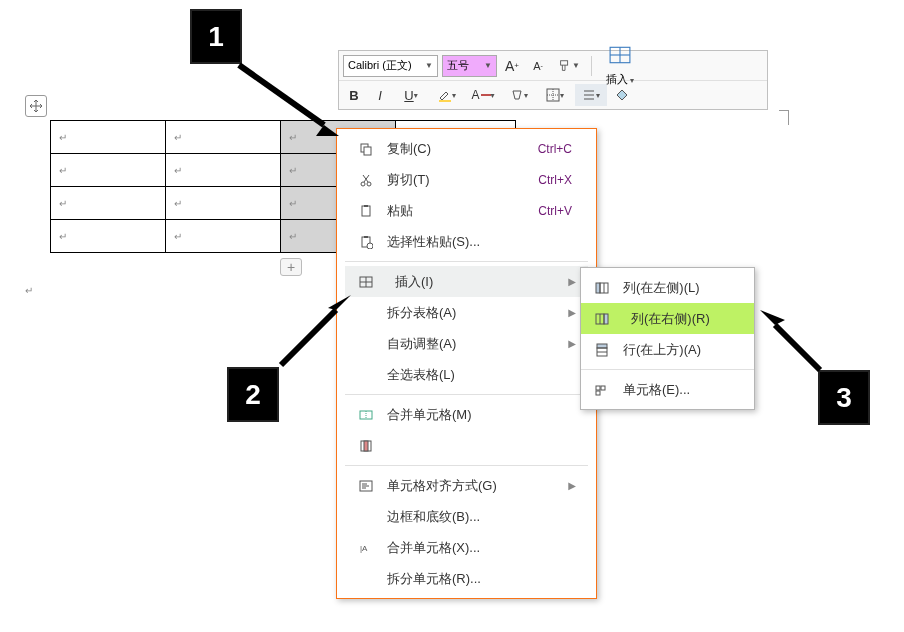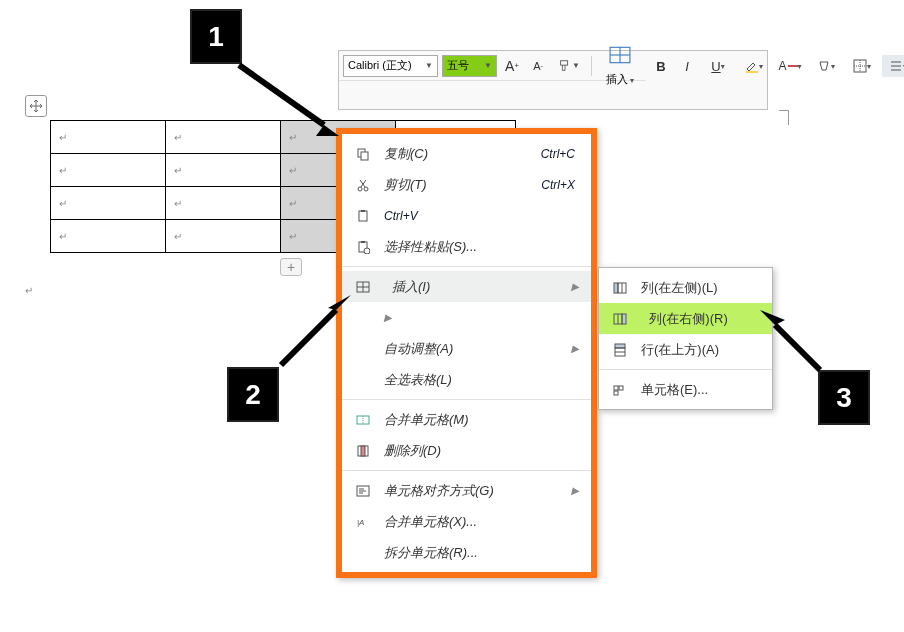--- a/index.html
+++ b/index.html
@@ -1,44 +1,44 @@
 <!DOCTYPE html>
 <html><head>
 <meta charset="utf-8">
 <style>
 *{box-sizing:border-box;margin:0;padding:0;font-family:sans-serif;}
 body{background:#fff;position:relative;width:904px;height:632px;}
-.toolbar{position:absolute;top:50px;left:338px;width:430px;height:60px;border:1px solid #c0c0c0;background:#f9f9f9;display:flex;flex-direction:row;}
+.toolbar{position:absolute;top:50px;left:338px;width:430px;height:60px;border:1px solid #c0c0c0;background:#f9f9f9;display:flex;flex-direction:column;}
 .toolbar-row{display:flex;align-items:center;height:30px;padding:0 4px;gap:4px;}
 .toolbar-row.top{border-bottom:1px solid #e0e0e0;}
 .font-name{width:95px;height:22px;border:1px solid #aaa;background:#fff;font-size:11px;padding:2px 4px;display:flex;align-items:center;justify-content:space-between;}
-.font-size{width:55px;height:22px;border:1px solid #aaa;background:#84cc16;font-size:11px;padding:2px 4px;display:flex;align-items:center;justify-content:space-between;}
+.font-size{width:55px;height:22px;border:1px solid #aaa;background:#f0abfc;font-size:11px;padding:2px 4px;display:flex;align-items:center;justify-content:space-between;}
 .tb-btn{display:flex;align-items:center;justify-content:center;width:22px;height:22px;font-size:13px;color:#333;}
 .tb-btn.wide{width:32px;}
 .tb-btn svg{width:14px;height:14px;}
 .sep{width:1px;height:20px;background:#d0d0d0;margin:0 2px;}
 .big-btn{display:flex;flex-direction:column;align-items:center;justify-content:center;width:44px;height:52px;font-size:11px;gap:6px;}
 .big-btn svg{width:22px;height:22px;}
 .ruler-corner{position:absolute;top:110px;right:115px;width:10px;height:15px;border-right:1px solid #999;border-top:1px solid #999;}
 .table-anchor{position:absolute;top:95px;left:25px;width:22px;height:22px;border:1px solid #999;display:flex;align-items:center;justify-content:center;color:#666;border-radius:3px;}
 .doc-table{position:absolute;top:120px;left:50px;border-collapse:collapse;}
 .doc-table td{border:1px solid #000;width:115px;height:33px;font-size:10px;color:#888;padding-left:8px;vertical-align:middle;}
 .doc-table td.sel{background:#d4d4d4;}
 .doc-table .last-col{width:120px;border-right:1px solid #000;}
 .para-mark{position:absolute;top:285px;left:25px;font-size:10px;color:#888;}
 .add-btn{position:absolute;top:258px;left:280px;width:22px;height:18px;border:1px solid #bbb;border-radius:3px;display:flex;align-items:center;justify-content:center;font-size:14px;color:#888;background:#f5f5f5;}
-.menu{position:absolute;top:128px;left:336px;width:261px;background:#fff;border:6px solid #f97316;box-shadow:2px 2px 6px rgba(0,0,0,0.25);padding:4px 0;font-style:italic;}
+.menu{position:absolute;top:128px;left:336px;width:261px;background:#fff;border:1px solid #f97316;box-shadow:2px 2px 6px rgba(0,0,0,0.25);padding:4px 8px;}
 .menu-item{display:flex;align-items:center;height:31px;padding:0 12px;font-size:13px;color:#333;gap:12px;position:relative;}
 .menu-item.hl{background:#eef0f0;gap:20px;}
 .menu-item .ico{width:18px;display:flex;justify-content:center;color:#555;}
 .menu-item .label{flex:1;}
-.menu-item .short{color:#0f172a;font-size:12px;margin-right:4px;}
+.menu-item .short{color:#701a75;font-size:12px;margin-right:4px;}
 .menu-item .arrow{color:#888;font-size:10px;}
 .menu-sep{height:1px;background:#e0e0e0;margin:4px 0;}
-.submenu{position:absolute;top:267px;left:598px;width:175px;background:#fff;border:1px solid #b5b5b5;box-shadow:2px 2px 6px rgba(0,0,0,0.25);padding:4px 0;}
+.submenu{position:absolute;top:267px;left:580px;width:175px;background:#fff;border:1px solid #b5b5b5;box-shadow:2px 2px 6px rgba(0,0,0,0.25);padding:4px 0;}
 .submenu .menu-item.hl{background:#bef264;}
 .callout{position:absolute;background:#000;color:#fff;font-family:"Courier New",monospace;font-size:28px;font-weight:bold;width:52px;height:55px;display:flex;align-items:center;justify-content:center;border:2px solid #222;}
 .caret{font-size:8px;color:#555;}
 .underline-u{text-decoration:underline;}
 </style>
 </head>
 <body>
 
 <div class="toolbar">
   <div class="toolbar-row top">
@@ -180,20 +180,21 @@
       <span class="label">剪切(T)</span>
       <span class="short">Ctrl+X</span>
     </div>
   <div class="menu-item">
       <span class="ico">
         <svg width="14" height="14" viewBox="0 0 14 14">
           <rect x="3" y="2" width="8" height="10" fill="none" stroke="#555"></rect>
           <rect x="5" y="1" width="4" height="2" fill="#555"></rect>
         </svg>
       </span>
+      <span class="label">粘贴</span>
       <span class="short">Ctrl+V</span>
     </div>
   <div class="menu-item">
       <span class="ico">
         <svg width="14" height="14" viewBox="0 0 14 14">
           <rect x="3" y="2" width="8" height="10" fill="none" stroke="#555"></rect>
           <rect x="5" y="1" width="4" height="2" fill="#555"></rect>
           <circle cx="11" cy="11" r="3" fill="#fff" stroke="#555"></circle>
         </svg>
       </span>
@@ -206,20 +207,21 @@
           <rect x="1" y="2" width="12" height="10" fill="none" stroke="#555"></rect>
           <line x1="1" y1="7" x2="13" y2="7" stroke="#555"></line>
           <line x1="7" y1="2" x2="7" y2="12" stroke="#555"></line>
         </svg>
       </span>
       <span class="label">插入(I)</span>
       <span class="arrow">▶</span>
     </div>
   <div class="menu-item">
       <span class="ico"></span>
+      <span class="label">拆分表格(A)</span>
       <span class="arrow">▶</span>
     </div>
   <div class="menu-item">
       <span class="ico"></span>
       <span class="label">自动调整(A)</span>
       <span class="arrow">▶</span>
     </div>
   <div class="menu-item">
       <span class="ico"></span>
       <span class="label">全选表格(L)</span>
@@ -234,36 +236,39 @@
       </span>
       <span class="label">合并单元格(M)</span>
     </div>
   <div class="menu-item">
       <span class="ico">
         <svg width="14" height="14" viewBox="0 0 14 14">
           <rect x="2" y="2" width="10" height="10" fill="none" stroke="#555"></rect>
           <rect x="5" y="2" width="4" height="10" fill="#d88" stroke="#555"></rect>
         </svg>
       </span>
-      <span class="label">删除列(D)</span>
     </div>
   <div class="menu-sep"></div>
   <div class="menu-item">
       <span class="ico">
         <svg width="14" height="14" viewBox="0 0 14 14">
           <rect x="1" y="2" width="12" height="10" fill="none" stroke="#555"></rect>
           <line x1="3" y1="5" x2="8" y2="5" stroke="#555"></line>
           <line x1="3" y1="7" x2="10" y2="7" stroke="#555"></line>
           <line x1="3" y1="9" x2="7" y2="9" stroke="#555"></line>
         </svg>
       </span>
       <span class="label">单元格对齐方式(G)</span>
       <span class="arrow">▶</span>
     </div>
   <div class="menu-item">
+      <span class="ico"></span>
+      <span class="label">边框和底纹(B)...</span>
+    </div>
+  <div class="menu-item">
       <span class="ico">
         <svg width="14" height="14" viewBox="0 0 14 14">
           <text x="1" y="10" font-size="8" fill="#555">|A</text>
         </svg>
       </span>
       <span class="label">合并单元格(X)...</span>
     </div>
   <div class="menu-item">
       <span class="ico"></span>
       <span class="label">拆分单元格(R)...</span>

